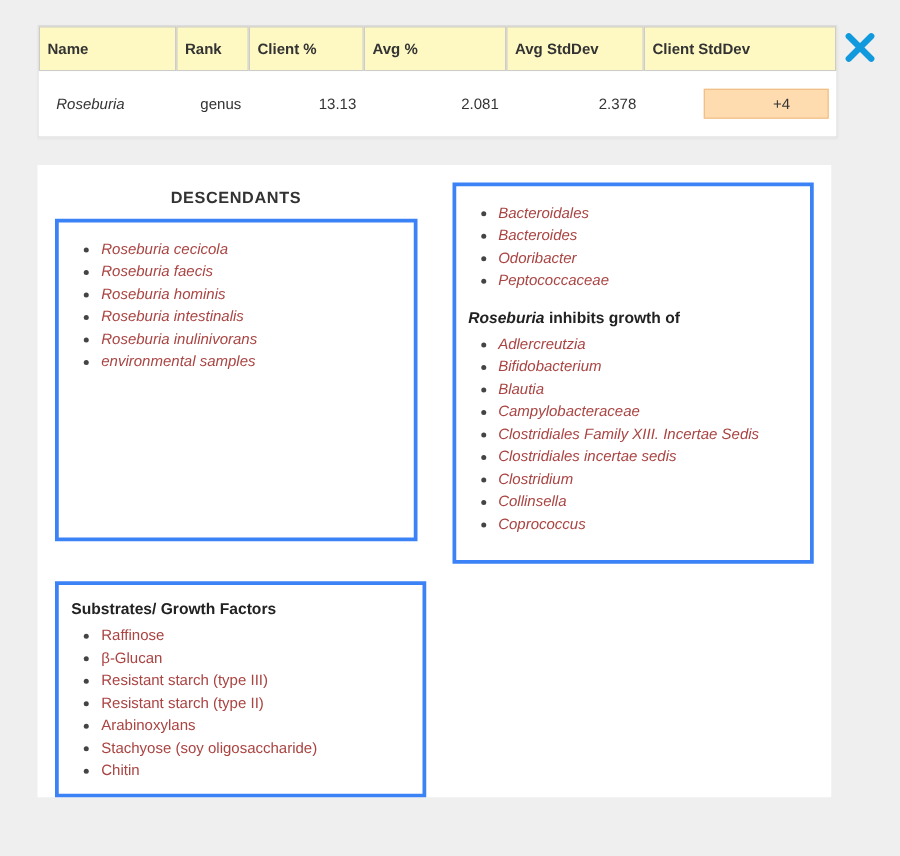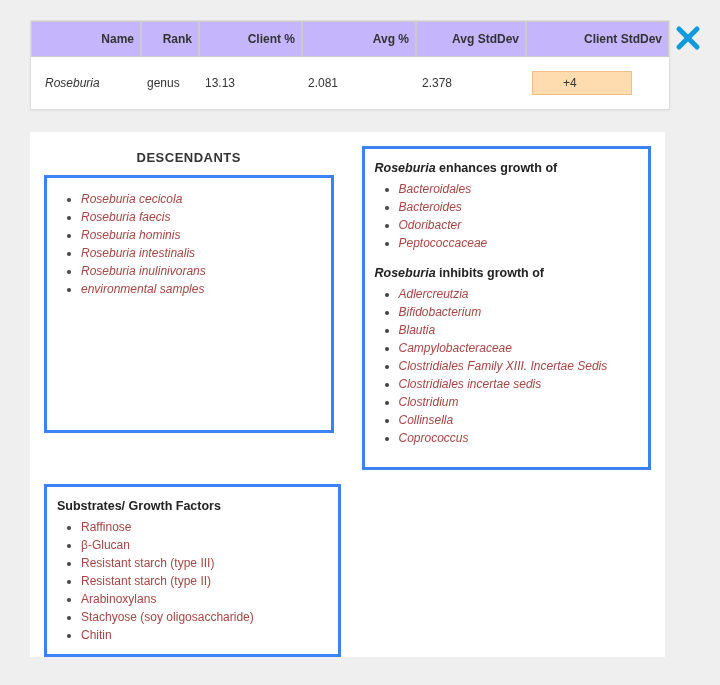--- a/index.html
+++ b/index.html
@@ -20,31 +20,31 @@
   }
   table.summary {
     width: 640px;
     border-collapse: separate;
     border-spacing: 0;
     background: #fff;
     border: 1px solid #ddd;
     box-shadow: 0 1px 2px rgba(0,0,0,0.05);
   }
   table.summary th {
-    background: #c4b5fd;
+    background: #fef9c3;
     border: 1px solid #ccc;
     font-weight: bold;
     color: #333;
     font-size: 12px;
     padding: 10px 6px;
-    text-align: right;
+    text-align: left;
   }
   table.summary td {
     padding: 14px 6px;
-    text-align: left;
+    text-align: right;
     font-size: 12px;
     color: #333;
     border-top: none;
     background: #fff;
   }
   table.summary td.name-cell {
     font-style: italic;
     text-align: left;
     padding-left: 14px;
   }
@@ -130,21 +130,21 @@
 <body>
 
 <div class="page">
 
   <div class="top-row">
     <table class="summary">
       <thead>
         <tr>
           <th style="width:110px">Name</th>
           <th style="width:58px">Rank</th>
-          <th style="width:103px">Client %</th>
+          <th style="width:92px">Client %</th>
           <th style="width:114px">Avg %</th>
           <th style="width:110px">Avg StdDev</th>
           <th>Client StdDev</th>
         </tr>
       </thead>
       <tbody>
         <tr>
           <td class="name-cell">Roseburia</td>
           <td>genus</td>
           <td>13.13</td>
@@ -178,23 +178,20 @@
               <li><span class="lnk" style="font-style: italic;">Roseburia hominis</span></li>
               <li><span class="lnk" style="font-style: italic;">Roseburia intestinalis</span></li>
               <li><span class="lnk" style="font-style: italic;">Roseburia inulinivorans</span></li>
               <li><span class="lnk" style="font-style: italic;">environmental samples</span></li>
             </ul>
         </div>
       </div>
 
       <div class="panel">
         <div class="panel-box">
-          <div class="sub-head">
-            <em class="name">Roseburia</em><span> enhances growth of</span>
-          </div>
           <ul class="link-list" id="enh-list">
               <li><span class="lnk" style="font-style: italic;">Bacteroidales</span></li>
               <li><span class="lnk" style="font-style: italic; text-align: center;">Bacteroides</span></li>
               <li><span class="lnk" style="font-style: italic;">Odoribacter</span></li>
               <li><span class="lnk" style="font-style: italic;">Peptococcaceae</span></li>
             </ul>
 
           <div class="sub-head gap">
             <em class="name">Roseburia</em><span> inhibits growth of</span>
           </div>

